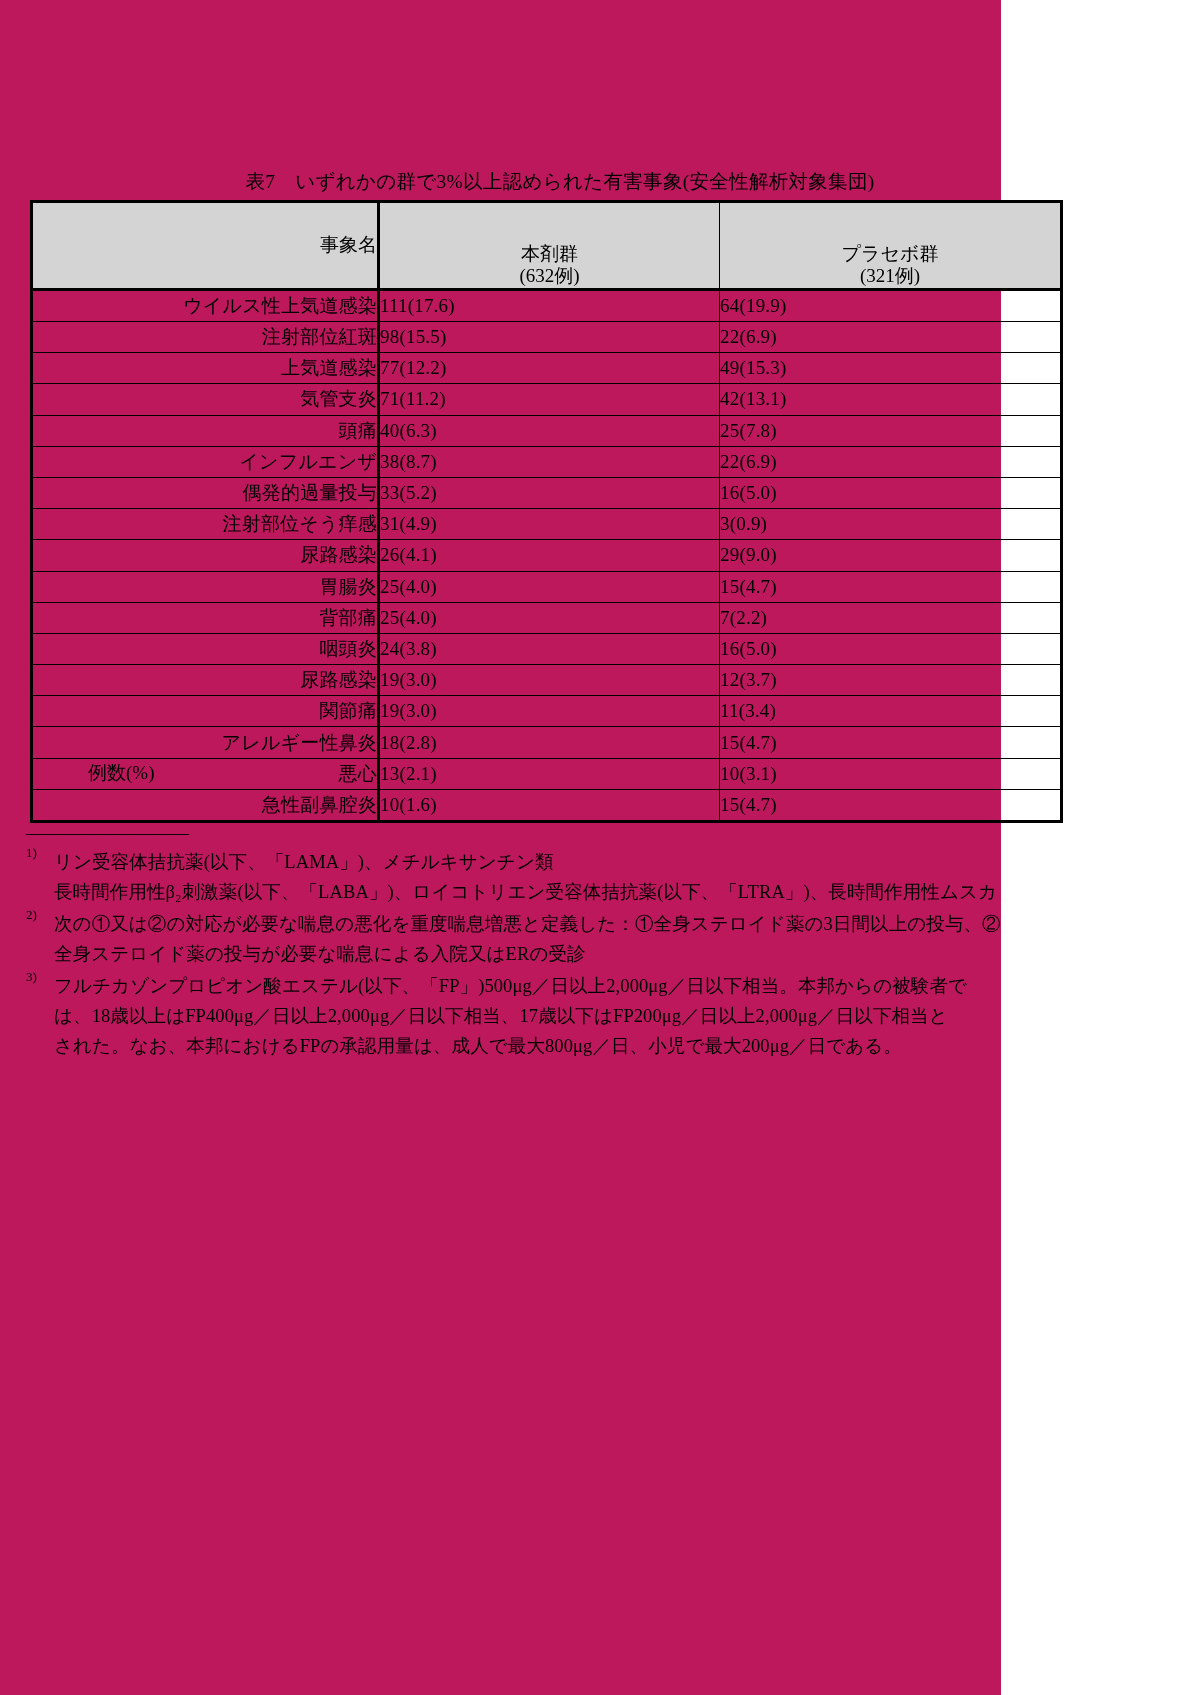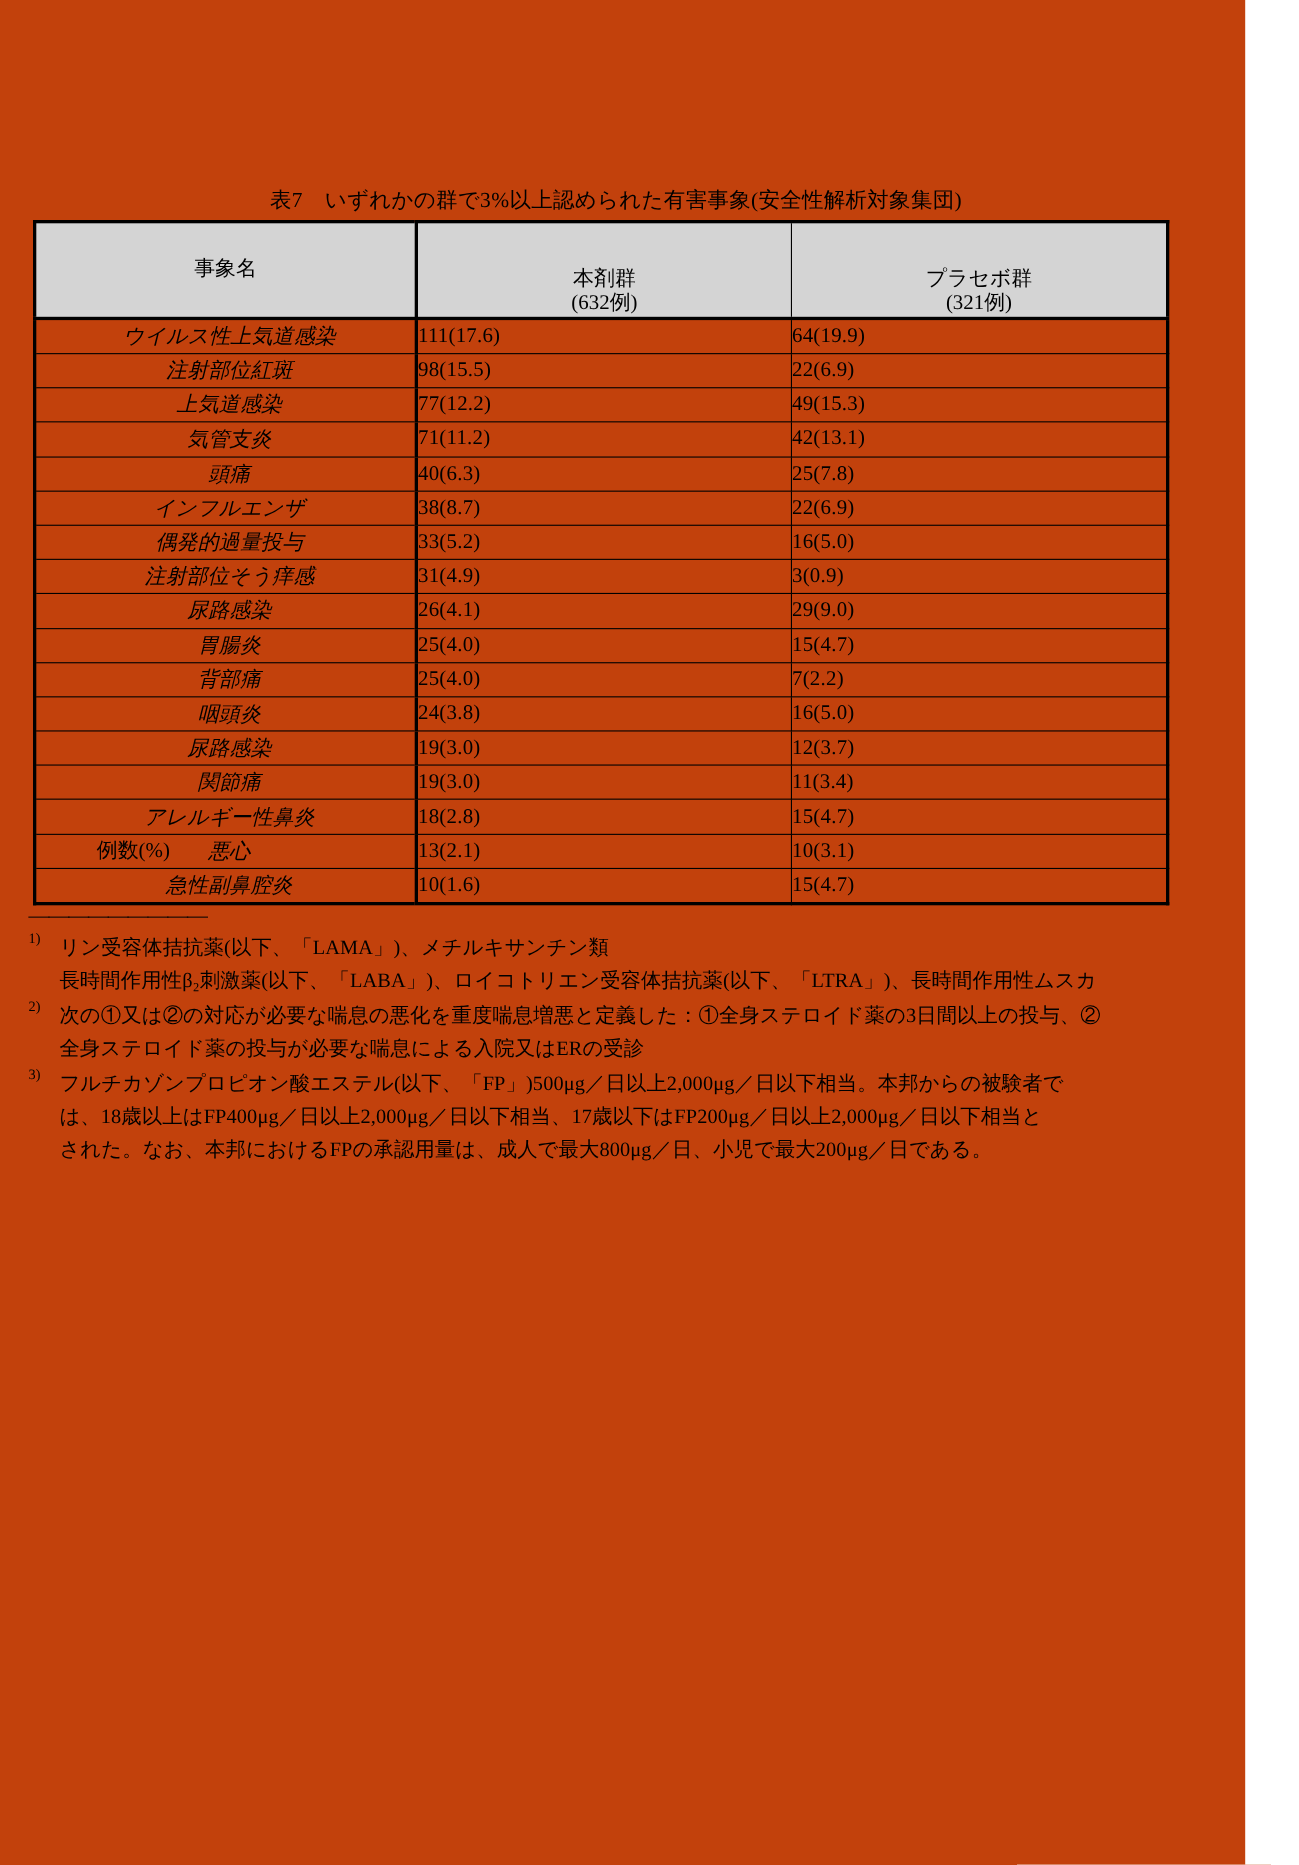--- a/index.html
+++ b/index.html
@@ -11,23 +11,23 @@
     width: 1181px;
     height: 1695px;
     position: relative;
     font-family: "Liberation Serif", "DejaVu Serif", serif;
     color: #000000;
     overflow: hidden;
   }
   .page {
     position: absolute;
     top: 0; left: 0;
-    width: 1132px;
+    width: 1001px;
     height: 1695px;
-    background: #c2410c;
+    background: #be185d;
   }
 
   
   .table-caption {
     position: absolute;
     top: 168px;
     left: 0;
     width: 1120px;
     text-align: center;
     font-size: 19.5px;
@@ -62,33 +62,33 @@
   }
   .data-table thead th {
     background: #d4d4d4;
     height: 54px;
     line-height: 1.18;
     text-align: center;
     border-bottom: 3px solid #000;
   }
   .data-table thead th.name-head {
     border-right: 3px solid #000;
+    text-align: right;
   }
   .data-table thead th.drug-head {
     border-right: 1px solid #000;
   }
   .data-table tbody td {
     height: 30.2px;
   }
   .data-table td.ev-name {
-    text-align: center;
+    text-align: right;
     padding-left: 7px;
     border-right: 3px solid #000;
     letter-spacing: 0.2px;
-    font-style: italic;
   }
   .data-table td.num {
     text-align: left;
     letter-spacing: 0.2px;
   }
   .head-line1 { display: block; margin-top: 40px; }
   .head-line2 { display: block; }
 
   
   .table-note {

